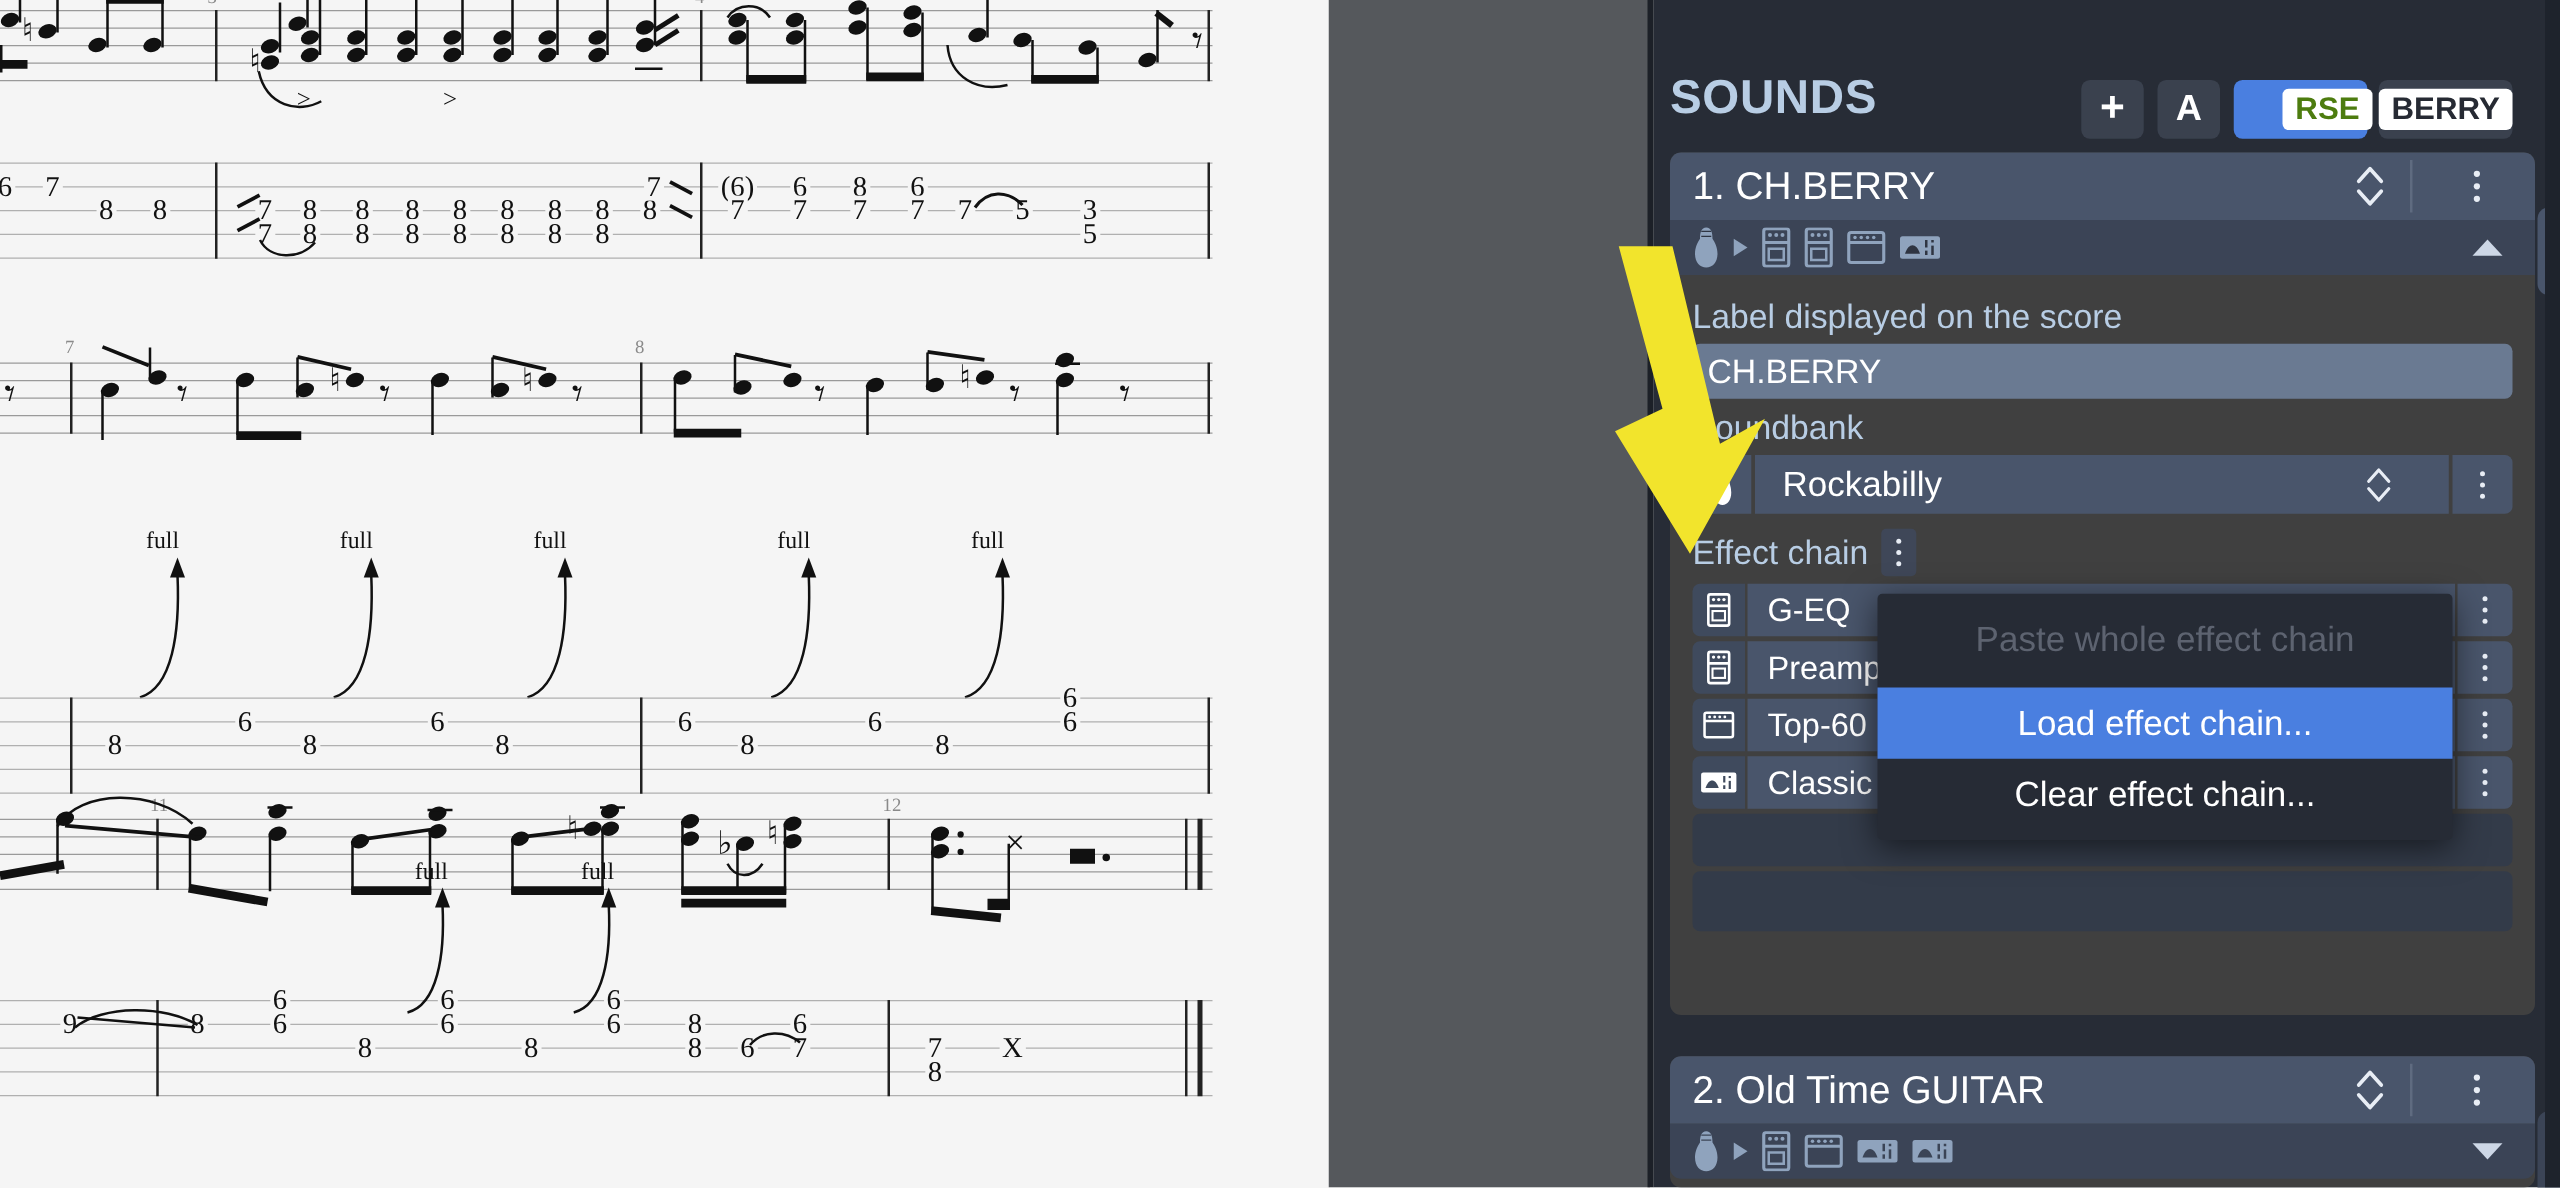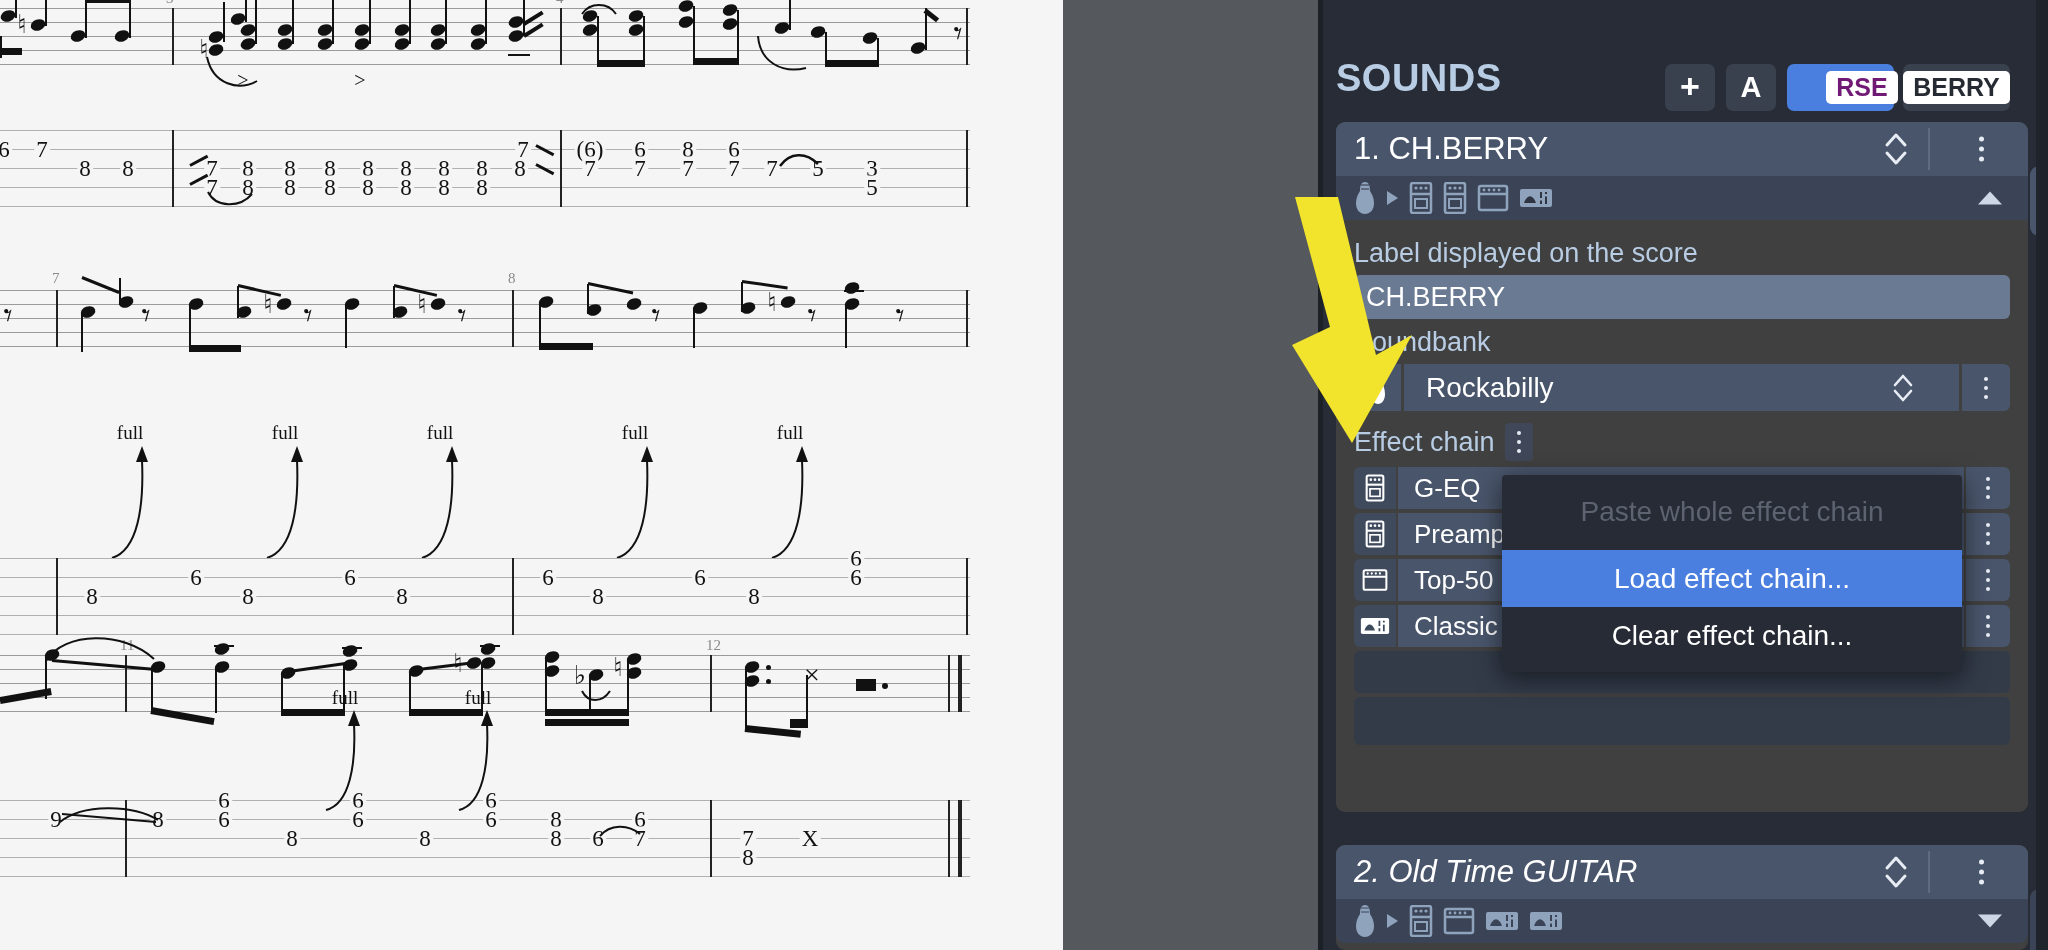--- a/index.html
+++ b/index.html
@@ -90,21 +90,21 @@
     color:#ffffff; font-weight:bold;
   }
   #btn-add   { left:342px; width:50px; font-size:34px; line-height:0; padding-bottom:4px;}
   #btn-a     { left:403px; width:50px; font-size:29px; }
   #btn-rse   { left:464px; width:107px; background:#4a7fe0; }
   #btn-midi  { left:580px; width:107px; background:#3a414e; }
   .pill {
     background:#ffffff; border-radius:5px; padding:3px 10px;
     font-size:25px; font-weight:bold; line-height:1.05;
   }
-  #btn-rse .pill { color:#701a75;margin-left:43px; }
+  #btn-rse .pill { color:#4d7c0f;margin-left:43px; }
   #btn-midi .pill { color:#262a33; }
 
   
   .track-card {
     position:absolute; left:13px; width:692px;
     background:#404040; border-radius:9px;
   }
   .track-titlebar {
     position:relative; height:54px; background:#49556b;
     border-radius:9px 9px 0 0; display:flex; align-items:center;
@@ -843,21 +843,21 @@
           <svg width="26" height="24" viewBox="0 0 32 28">
             <rect x="2" y="2" width="28" height="24" rx="2" fill="none" stroke="#ffffff" stroke-width="2.5"></rect>
             <line x1="2" y1="10" x2="30" y2="10" stroke="#ffffff" stroke-width="2.5"></line>
             <circle cx="7" cy="6" r="1.4" fill="#ffffff"></circle>
               <circle cx="12" cy="6" r="1.4" fill="#ffffff"></circle>
             <circle cx="17" cy="6" r="1.4" fill="#ffffff"></circle>
               <circle cx="22" cy="6" r="1.4" fill="#ffffff"></circle>
           </svg>
         </div>
         <div class="fx-name">
-          <span>Top-50</span>
+          <span>Top-60</span>
           <svg class="fx-ud" width="20" height="28" viewBox="0 0 24 32">
             <polyline points="4,13 12,4 20,13" fill="none" stroke="#cfd8e6" stroke-width="2.6" stroke-linecap="round" stroke-linejoin="round"></polyline>
             <polyline points="4,19 12,28 20,19" fill="none" stroke="#cfd8e6" stroke-width="2.6" stroke-linecap="round" stroke-linejoin="round"></polyline>
           </svg>
           <svg class="fx-power" width="26" height="26" viewBox="0 0 26 26">
             <path d="M13 4 L13 13" stroke="#cfd8e6" stroke-width="2.6" stroke-linecap="round"></path>
             <path d="M7 7 A 8.5 8.5 0 1 0 19 7" fill="none" stroke="#cfd8e6" stroke-width="2.6" stroke-linecap="round"></path>
           </svg>
         </div>
         <div class="fx-kebab">
@@ -909,21 +909,21 @@
     <div class="speaker-btn" style="left:694px;top:44px;">
       <svg width="40" height="32" viewBox="0 0 40 32">
         <polygon points="3,11 11,11 20,3 20,29 11,21 3,21" fill="#ffffff"></polygon>
         <path d="M24 9 A 9 9 0 0 1 24 23" fill="none" stroke="#ffffff" stroke-width="2.6"></path>
         <path d="M28 5 A 14 14 0 0 1 28 27" fill="none" stroke="#ffffff" stroke-width="2.6"></path>
         <path d="M32 1 A 19 19 0 0 1 32 31" fill="none" stroke="#ffffff" stroke-width="2.6"></path>
       </svg>
     </div>
   </div>
 
-  <div class="track-card" style="top:845px;height:105px;font-style:italic;">
+  <div class="track-card" style="top:845px;height:105px;">
     <div class="track-titlebar">
       <span class="track-title">2. Old Time GUITAR</span>
       <svg class="tt-updown" viewBox="0 0 28 36">
         <polyline points="5,14 14,4 23,14" fill="none" stroke="#e8edf5" stroke-width="3" stroke-linecap="round" stroke-linejoin="round"></polyline>
         <polyline points="5,22 14,32 23,22" fill="none" stroke="#e8edf5" stroke-width="3" stroke-linecap="round" stroke-linejoin="round"></polyline>
       </svg>
       <div class="tt-sep"></div>
       <div class="tt-kebab">
         <span class="kebab">
             <i></i>

